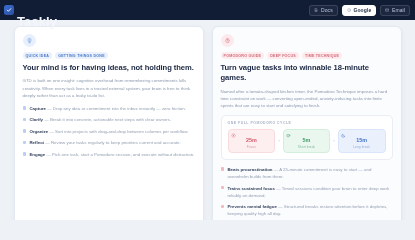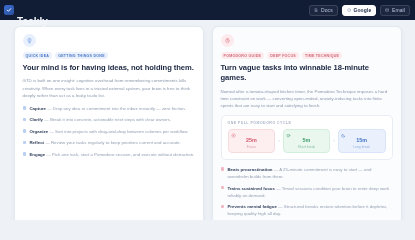--- a/index.html
+++ b/index.html
@@ -23,21 +23,21 @@
   }
   .brand { display: flex; align-items: center; gap: 3px; }
   .brand-mark {
     width: 10px; height: 10px; border-radius: 2.5px;
     background: linear-gradient(145deg,#3b6fd4,#2a4f9e);
     display: flex; align-items: center; justify-content: center;
     flex: none;
   }
   .brand-mark svg { display: block; }
   .brand-name {
-    font-size: 10px; font-weight: bold; color: #f3f6fb;
+    font-size: 13px; font-weight: bold; color: #f3f6fb;
     letter-spacing: .1px;
     margin-top: 23px;
   }
   .appbar-actions { margin-left: auto; display: flex; align-items: center; gap: 4px; }
   .abtn {
     display: flex; align-items: center; gap: 2.5px;
     height: 11px; padding: 0 4px;
     border-radius: 3px;
     font-size: 5px; letter-spacing: .1px;
     color: #b9c6dd;

